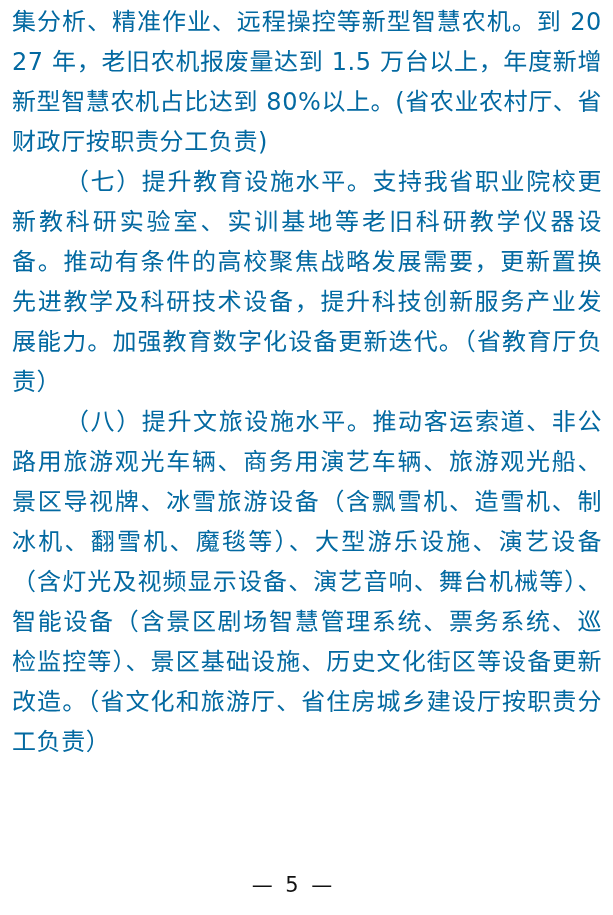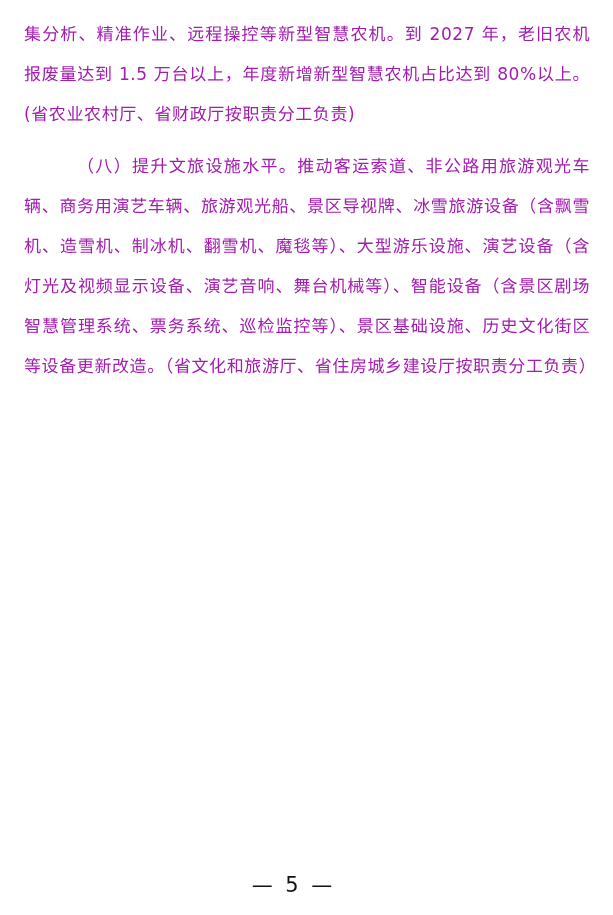--- a/index.html
+++ b/index.html
@@ -19,26 +19,26 @@
     overflow: hidden;
     box-sizing: border-box;
   }
   .body-text {
     position: absolute;
     left: 12px;
     top: 2px;
     width: 590px;
   }
   .para {
-    margin: 12px;
+    margin: 0;
     padding: 0;
     font-family: "DejaVu Sans", "Liberation Sans", sans-serif;
-    font-size: 17px;
+    font-size: 24px;
     line-height: 40px;
-    color: #a21caf;
+    color: #0369a1;
     text-align: justify;
     text-align-last: left;
     text-justify: inter-character;
     letter-spacing: 0.6px;
     word-break: break-all;
     -webkit-font-smoothing: none;
   }
   .para.indent {
     text-indent: 53px;
   }
@@ -59,20 +59,21 @@
     display: inline-block;
   }
 </style>
 </head>
 <body>
 
 <div class="page">
 
   <div class="body-text">
     <p class="para" id="p0">集分析、精准作业、远程操控等新型智慧农机。到 2027 年，老旧农机报废量达到 1.5 万台以上，年度新增新型智慧农机占比达到 80%以上。(省农业农村厅、省财政厅按职责分工负责)</p>
+    <p class="para indent" id="p2">（七）提升教育设施水平。支持我省职业院校更新教科研实验室、实训基地等老旧科研教学仪器设备。推动有条件的高校聚焦战略发展需要，更新置换先进教学及科研技术设备，提升科技创新服务产业发展能力。加强教育数字化设备更新迭代。（省教育厅负责）</p>
     <p class="para indent" id="p3">（八）提升文旅设施水平。推动客运索道、非公路用旅游观光车辆、商务用演艺车辆、旅游观光船、景区导视牌、冰雪旅游设备（含飘雪机、造雪机、制冰机、翻雪机、魔毯等）、大型游乐设施、演艺设备（含灯光及视频显示设备、演艺音响、舞台机械等）、智能设备（含景区剧场智慧管理系统、票务系统、巡检监控等）、景区基础设施、历史文化街区等设备更新改造。（省文化和旅游厅、省住房城乡建设厅按职责分工负责）</p>
   </div>
 
   <div class="page-number">
     <span class="pn-inner">— 5 —</span>
   </div>
 
 </div>
 
 </body></html>

